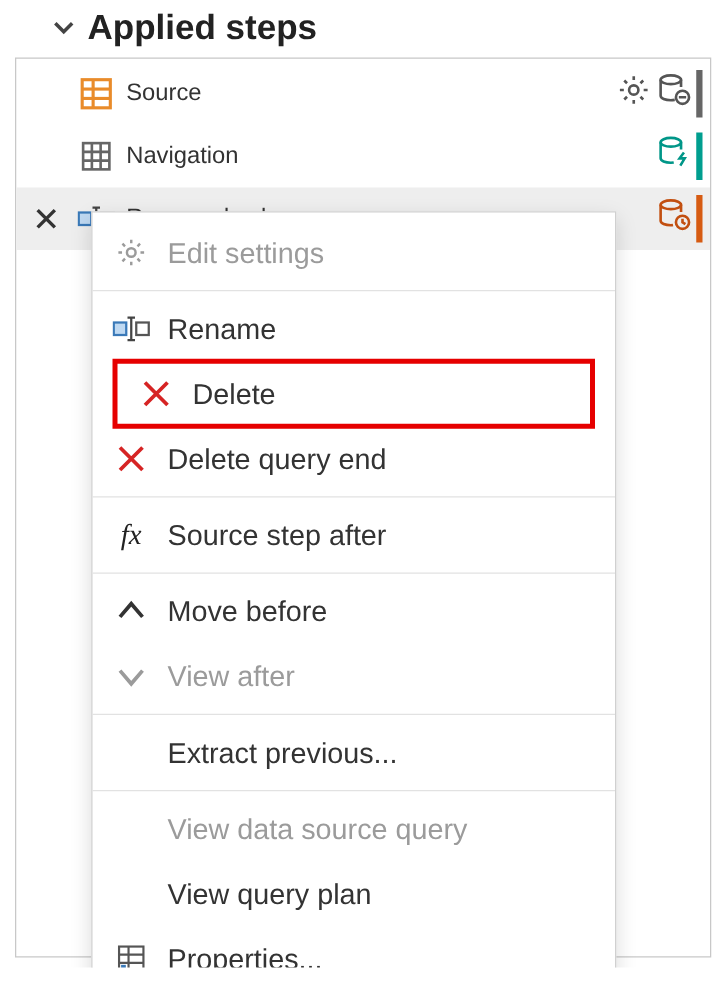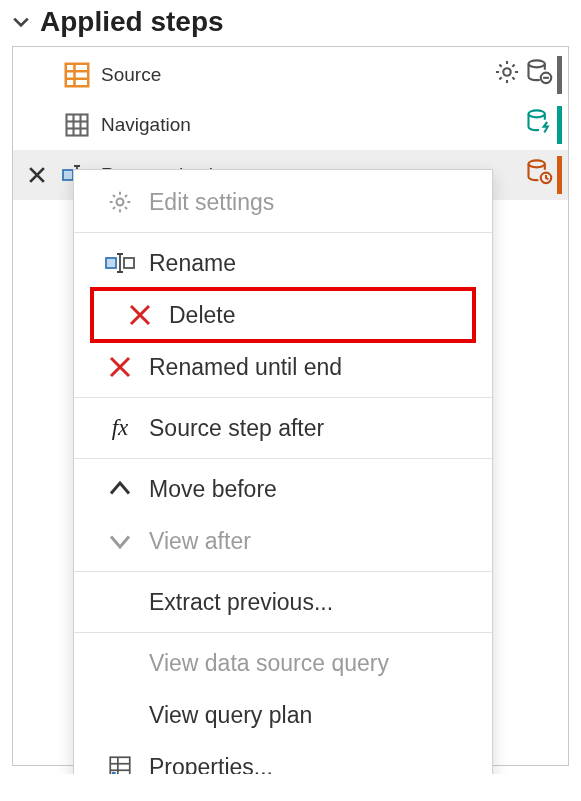--- a/index.html
+++ b/index.html
@@ -12,20 +12,21 @@
   background: #fff;
 }
 .section-header {
   display: flex;
   align-items: center;
   gap: 10px;
   font-weight: 600;
   font-size: 28px;
   padding: 6px 12px;
   color: #222;
+  margin-left: 30px;
 }
 .section-header svg { flex: none; }
 .panel {
   border: 1.5px solid #c8c8c8;
   margin: 2px 12px 8px 12px;
   padding: 3px 0 0 0;
   min-height: 720px;
   position: relative;
 }
 .step-row {
@@ -75,21 +76,21 @@
   width: 420px;
   background: #fff;
   border: 1px solid #d0d0d0;
   box-shadow: 0 6px 16px rgba(0,0,0,0.15);
   padding: 6px 0;
 }
 .menu-item {
   display: flex;
   align-items: center;
   height: 52px;
-  padding: 0 31px;
+  padding: 0 16px;
   gap: 14px;
   font-size: 23px;
   color: #333;
 }
 .menu-item.disabled { color: #9b9b9b; }
 .menu-icon {
   width: 30px;
   height: 30px;
   display: flex;
   align-items: center;
@@ -236,21 +237,21 @@
       </span>
       <span>Delete</span>
     </div>
 
     <div class="menu-item">
       <span class="menu-icon">
         <svg width="24" height="24" viewBox="0 0 16 16">
             <path d="M2 2 L14 14 M14 2 L2 14" stroke="#d62424" stroke-width="2"></path>
           </svg>
       </span>
-      <span>Renamed until end</span>
+      <span>Delete query end</span>
     </div>
 
     <div class="menu-divider"></div>
 
     <div class="menu-item">
       <span class="menu-icon" style="font-style:italic;font-family:Georgia,serif;font-size:23px;color:#222">fx</span>
       <span>Source step after</span>
     </div>
 
     <div class="menu-divider"></div>

